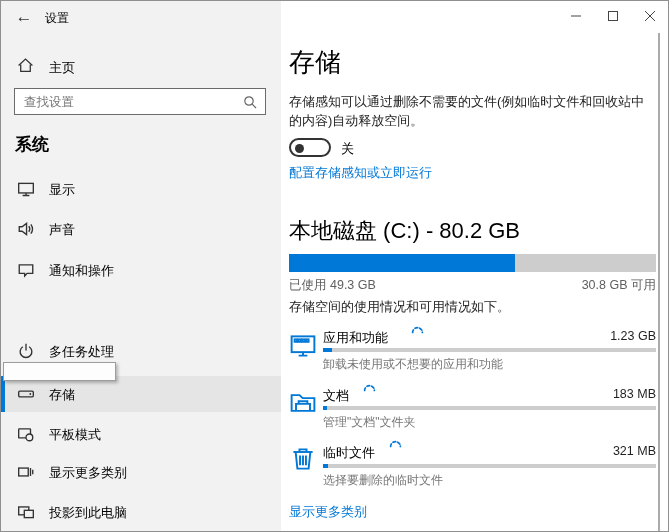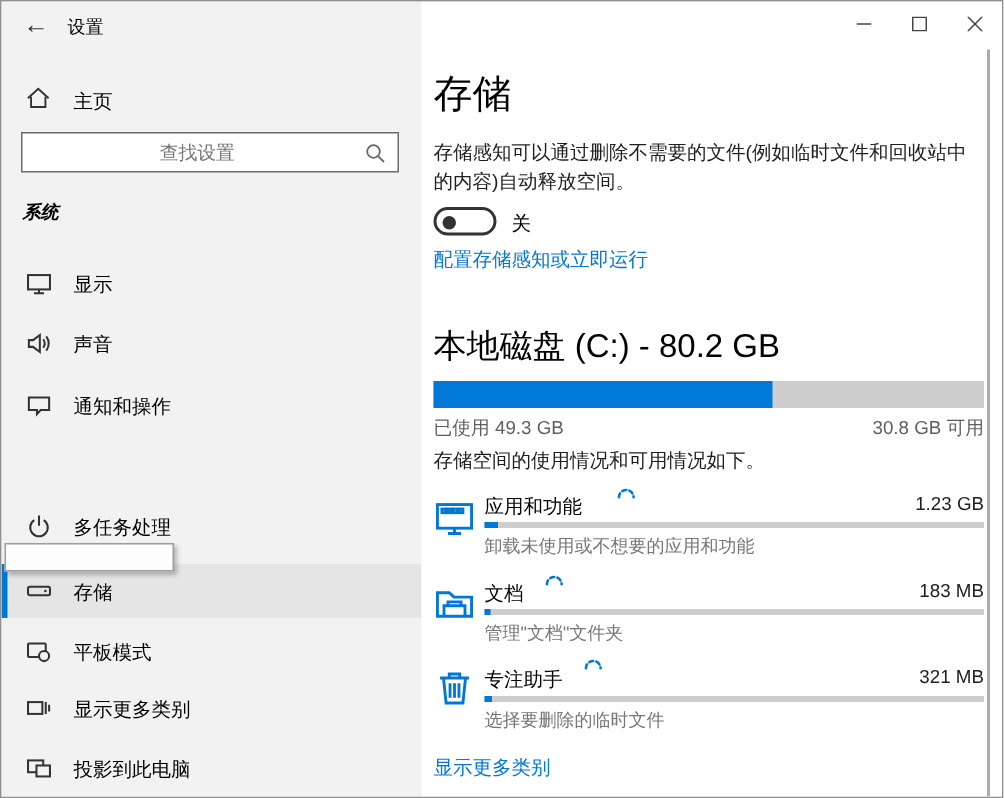--- a/index.html
+++ b/index.html
@@ -18,23 +18,23 @@
   .win-btn { width:37px; height:30px; display:flex; align-items:center; justify-content:center; }
   
   .sidebar { position:absolute; top:0; left:0; width:280px; height:532px; background:#f2f2f2; }
   .home-row { position:absolute; top:50px; left:0; width:280px; height:32px; }
   .home-row .icon { position:absolute; left:16px; top:6px; }
   .home-row .lbl { position:absolute; left:48px; top:8px; font-size:13px; color:#000; }
   .searchbox { position:absolute; top:87px; left:13px; width:252px; height:27px;
     background:#fff; border:1px solid #6b6b6b; }
   .searchbox input { position:absolute; left:9px; top:1px; width:215px; height:23px;
     border:none; outline:none; font-size:12.5px; color:#a16207; background:transparent;
-    font-family:"Liberation Sans","DejaVu Sans",sans-serif;text-align:center; }
+    font-family:"Liberation Sans","DejaVu Sans",sans-serif; }
   .searchbox .mag { position:absolute; right:8px; top:6px; }
-  .section-h { position:absolute; top:132px; left:14px; font-size:12px; font-weight:bold; color:#000;font-style:italic; }
+  .section-h { position:absolute; top:132px; left:14px; font-size:17px; font-weight:bold; color:#000; }
   .nav-item { position:absolute; left:0; width:280px; height:36px; cursor:pointer; }
   .nav-item .icon { position:absolute; left:16px; top:9px; width:18px; height:18px; }
   .nav-item .lbl { position:absolute; left:48px; top:10px; font-size:13px; color:#000; }
   .nav-item.selected { background:#e5e5e5; }
   .nav-item.selected::before { content:""; position:absolute; left:0; top:0; width:4px; height:36px; background:#0078d7; }
   .tooltip-empty { position:absolute; left:2px; top:361px; width:113px; height:19px;
     background:#fdfdfd; border:1px solid #9c9c9c; box-shadow:2px 2px 3px rgba(0,0,0,.25); z-index:6; }
   
   .main { position:absolute; left:280px; top:0; width:389px; height:532px; background:#fff; }
   .page-title { position:absolute; left:8px; top:44px; font-size:26px; font-weight:400; color:#000; }
@@ -241,21 +241,21 @@
 
     <div>
       <span class="cat-icon" style="top:444px">
         <svg width="28" height="28" viewBox="0 0 16 16" fill="none" stroke="#0078d7" stroke-width="1.1">
           <path d="M2.5 4 H13.5"></path>
             <path d="M6 4 V2.5 H10 V4"></path>
           <path d="M3.8 4 L4.8 13.5 H11.2 L12.2 4"></path>
           <path d="M6.3 6 V11.5 M8 6 V11.5 M9.7 6 V11.5"></path>
         </svg>
       </span>
-      <span class="cat-name" style="top:443px">专注助手</span>
+      <span class="cat-name" style="top:443px">临时文件</span>
       <span class="spinner" style="left:108px; top:438px">
         <svg width="13" height="13" viewBox="0 0 12 12" fill="none" stroke="#0078d7" stroke-width="1.6" stroke-linecap="round" stroke-dasharray="2.5 2">
           <path d="M1.5 6 A4.5 4.5 0 0 1 10.5 6"></path>
         </svg>
       </span>
       <span class="cat-size" style="top:443px">321 MB</span>
       <div class="mini-bar" style="top:463px">
         <div class="fill" style="width: 1.5%;"></div>
       </div>
       <span class="cat-sub" style="top:471px">选择要删除的临时文件</span>

